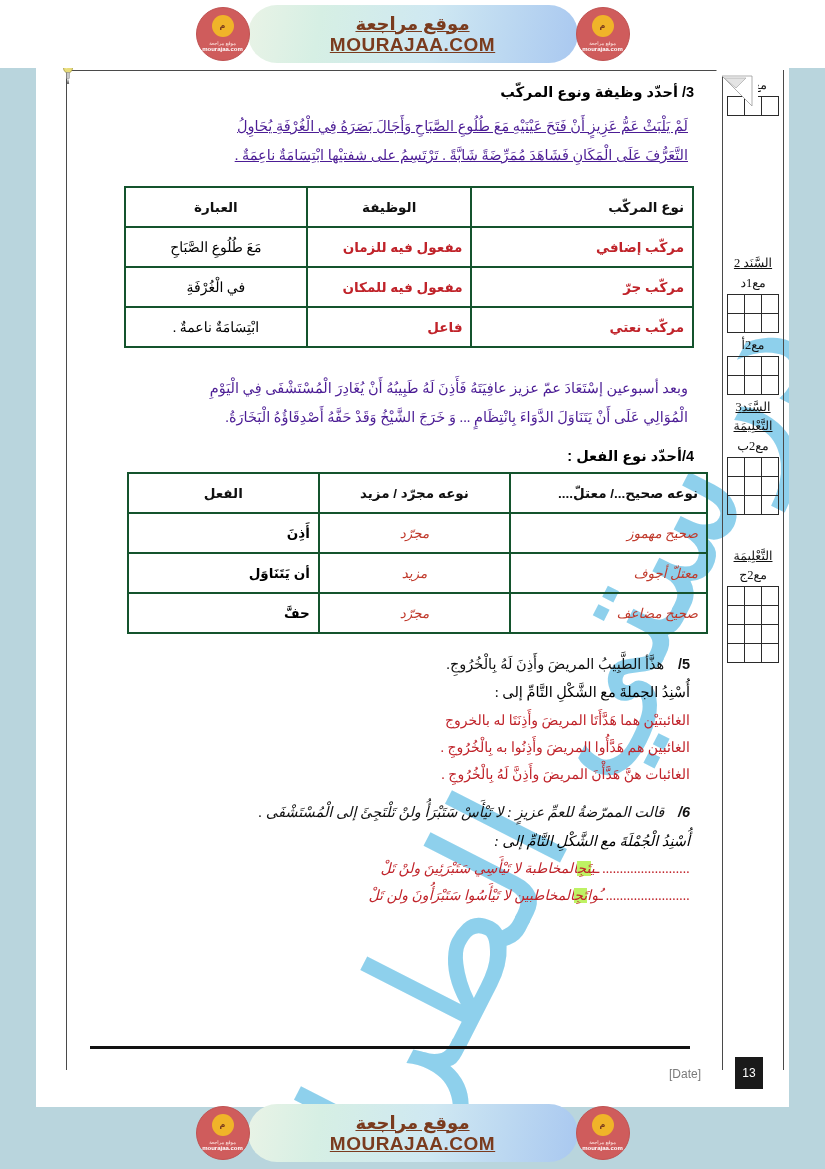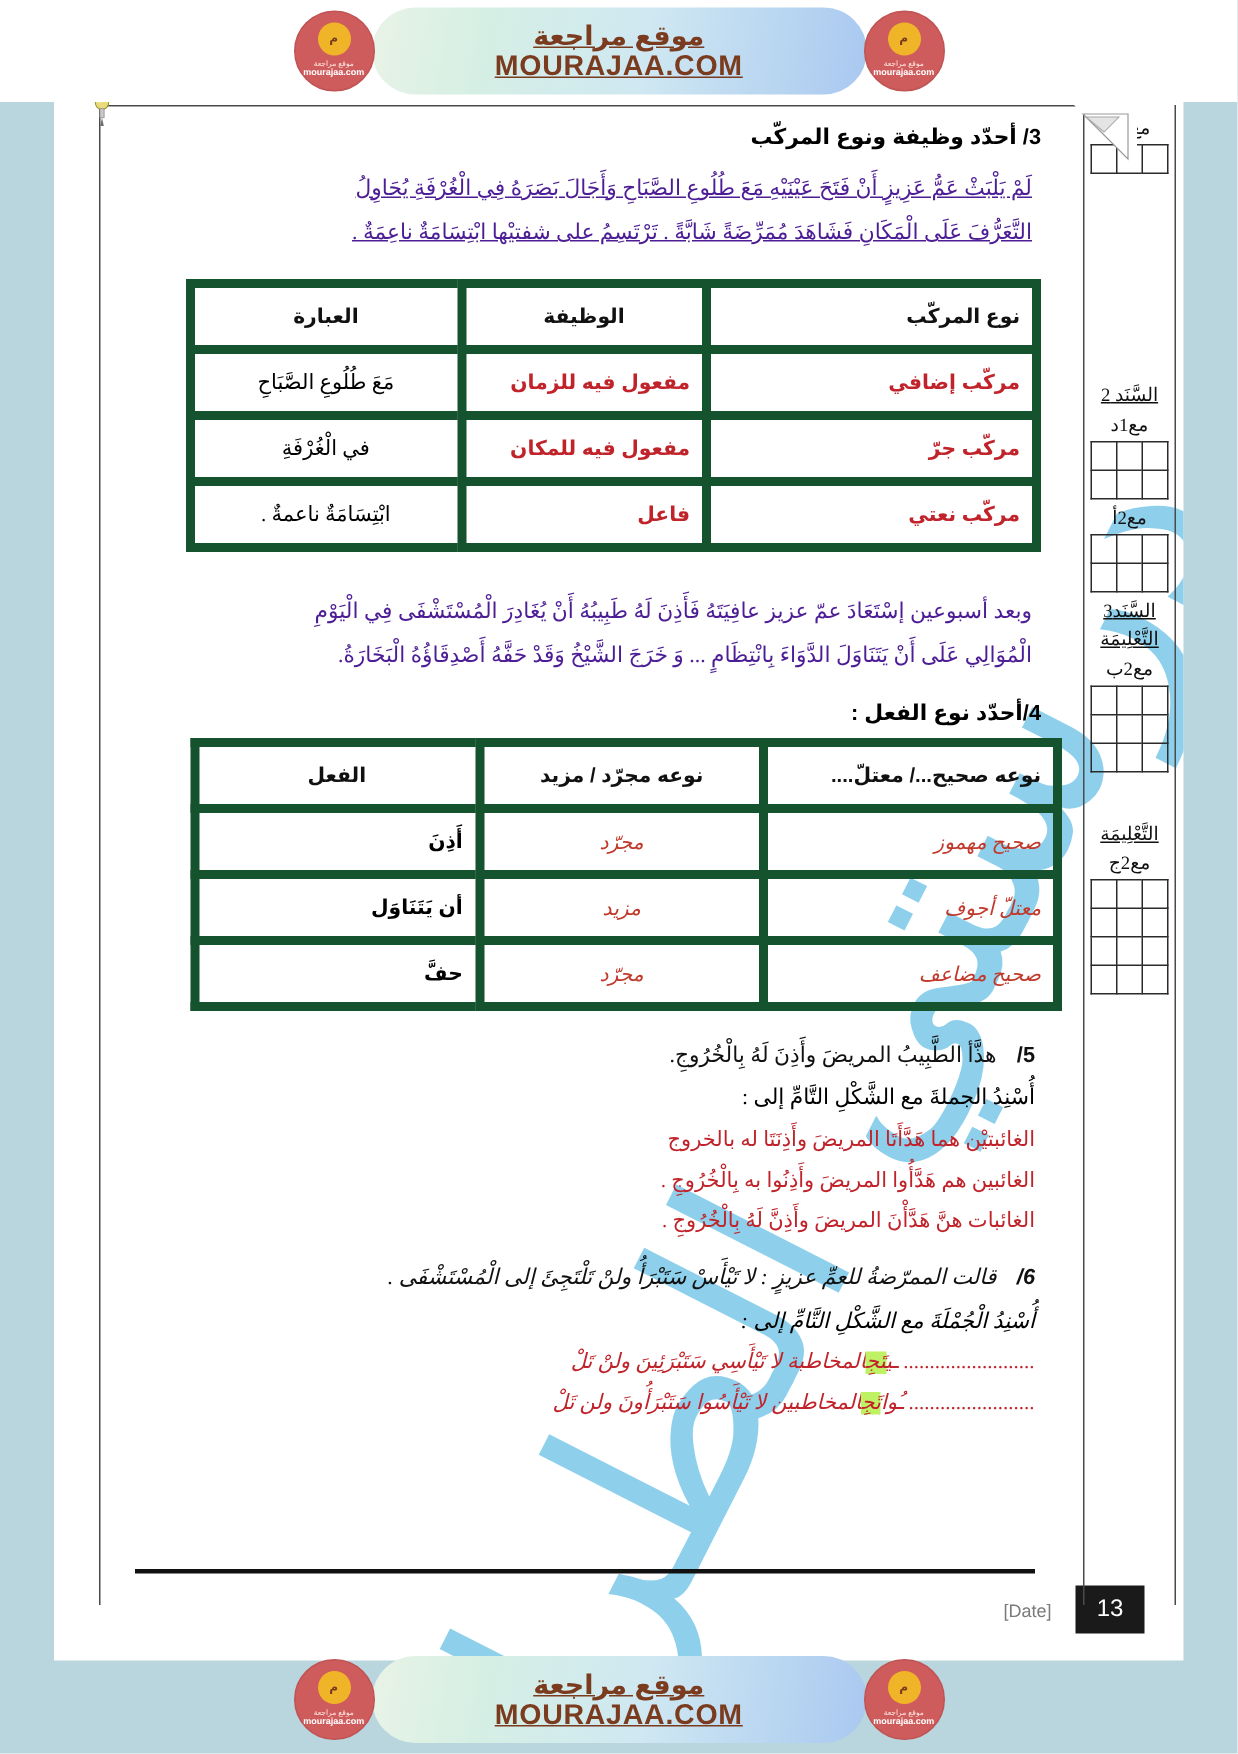--- a/index.html
+++ b/index.html
@@ -99,21 +99,21 @@
     margin:0 0 16px 0;padding:0 6px;
   }
   .passage .u{text-decoration:underline;}
 
   
   table.grid{
     border-collapse:collapse;width:100%;background:transparent;
     margin:0 0 16px 0;
   }
   table.grid th,table.grid td{
-    border:6px solid #14532d;height:34px;padding:2px 8px;
+    border:2px solid #14532d;height:34px;padding:2px 8px;
     text-align:center;vertical-align:middle;font-size:14px;
   }
   table.grid th{
     font-family:"Liberation Sans","DejaVu Sans",sans-serif;
     font-weight:bold;color:#111;font-size:13.5px;
   }
   .t1 th:nth-child(1),.t1 td:nth-child(1){width:39%;text-align:right;}
   .t1 th:nth-child(2),.t1 td:nth-child(2){width:29%;}
   .t1 th:nth-child(3),.t1 td:nth-child(3){width:32%;}
   .t1 td.ans{
@@ -167,24 +167,24 @@
     position:absolute;left:54px;bottom:58px;width:600px;height:0;
     border-top:3px solid #111;z-index:18;
   }
   .foot-date{
     position:absolute;right:88px;bottom:26px;
     font-family:"Liberation Sans","DejaVu Sans",sans-serif;
     font-size:12px;color:#7a7a7a;z-index:18;direction:ltr;
   }
   .foot-page{
     position:absolute;right:26px;bottom:18px;
-    width:46px;height:32px;background:#1a1a1a;color:#fff;
+    width:28px;height:32px;background:#1a1a1a;color:#fff;
     display:flex;align-items:center;justify-content:center;
     font-family:"Liberation Sans","DejaVu Sans",sans-serif;
-    font-size:16px;z-index:18;
+    font-size:12px;z-index:18;
   }
 </style>
 </head>
 <body>
 
 <div class="brand-band top">
   <div class="brand-pill">
     <div class="brand-logo l">
       <div class="logo-mark">م</div>
       <div class="logo-sub">

